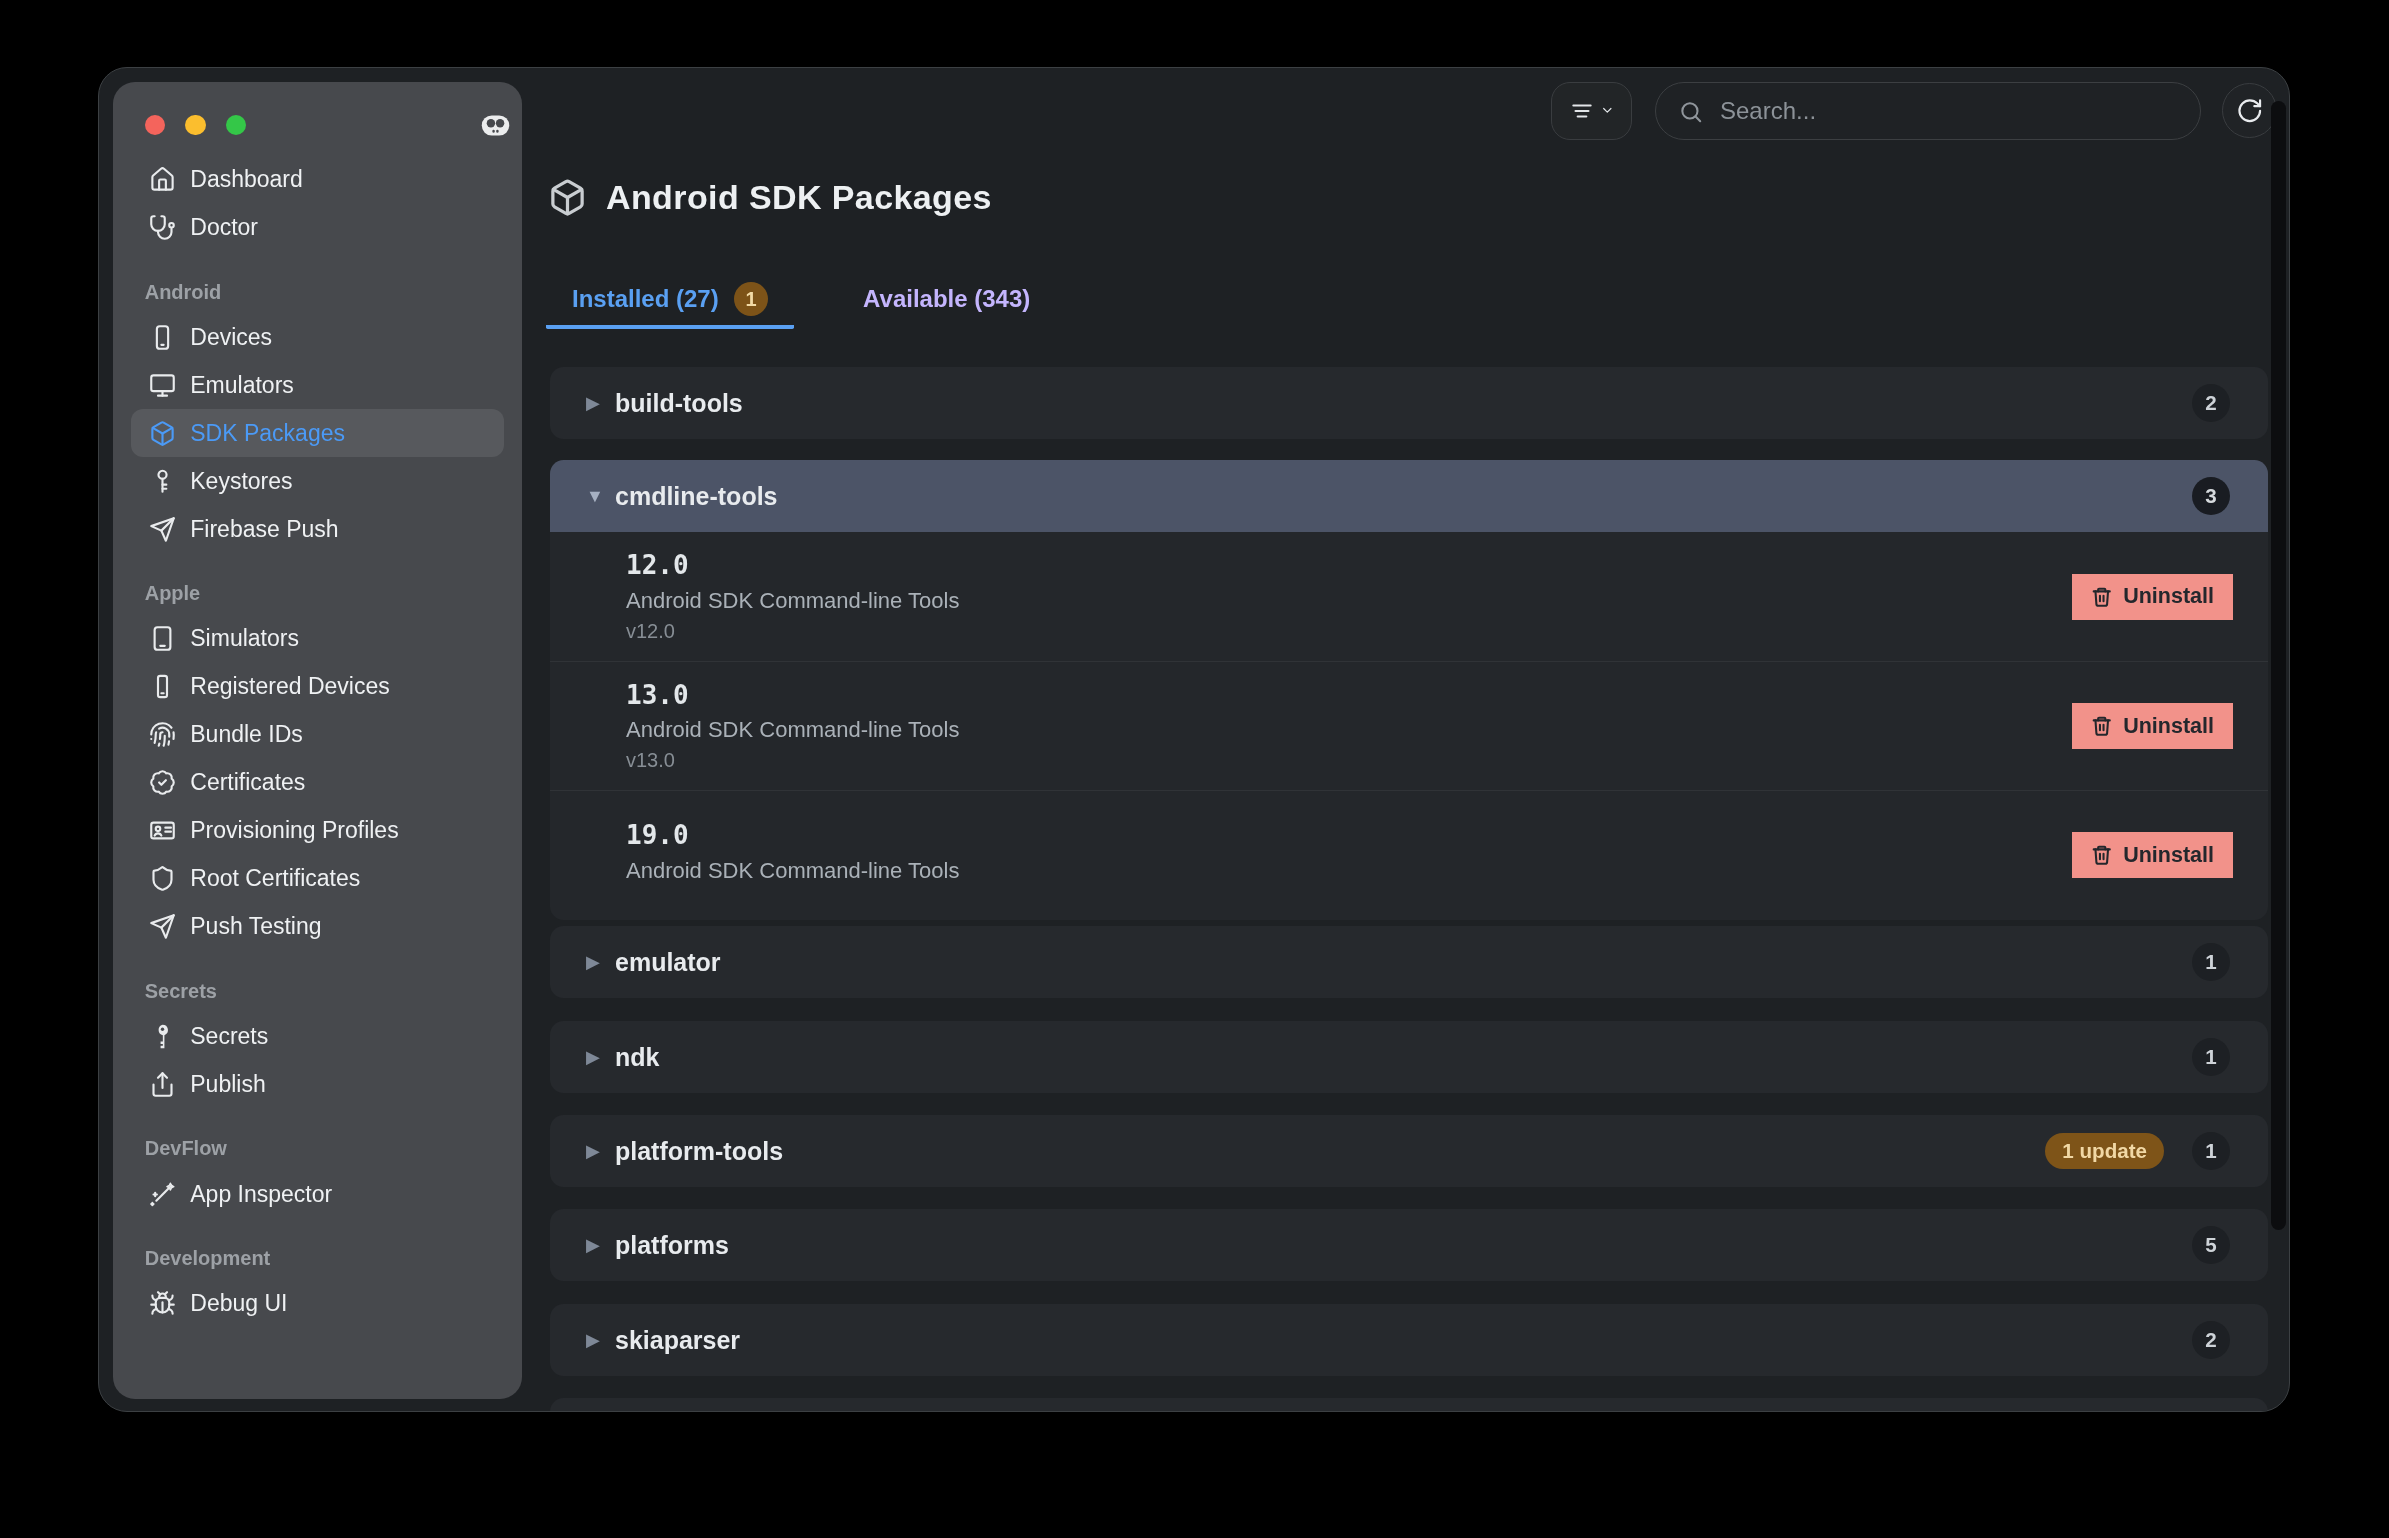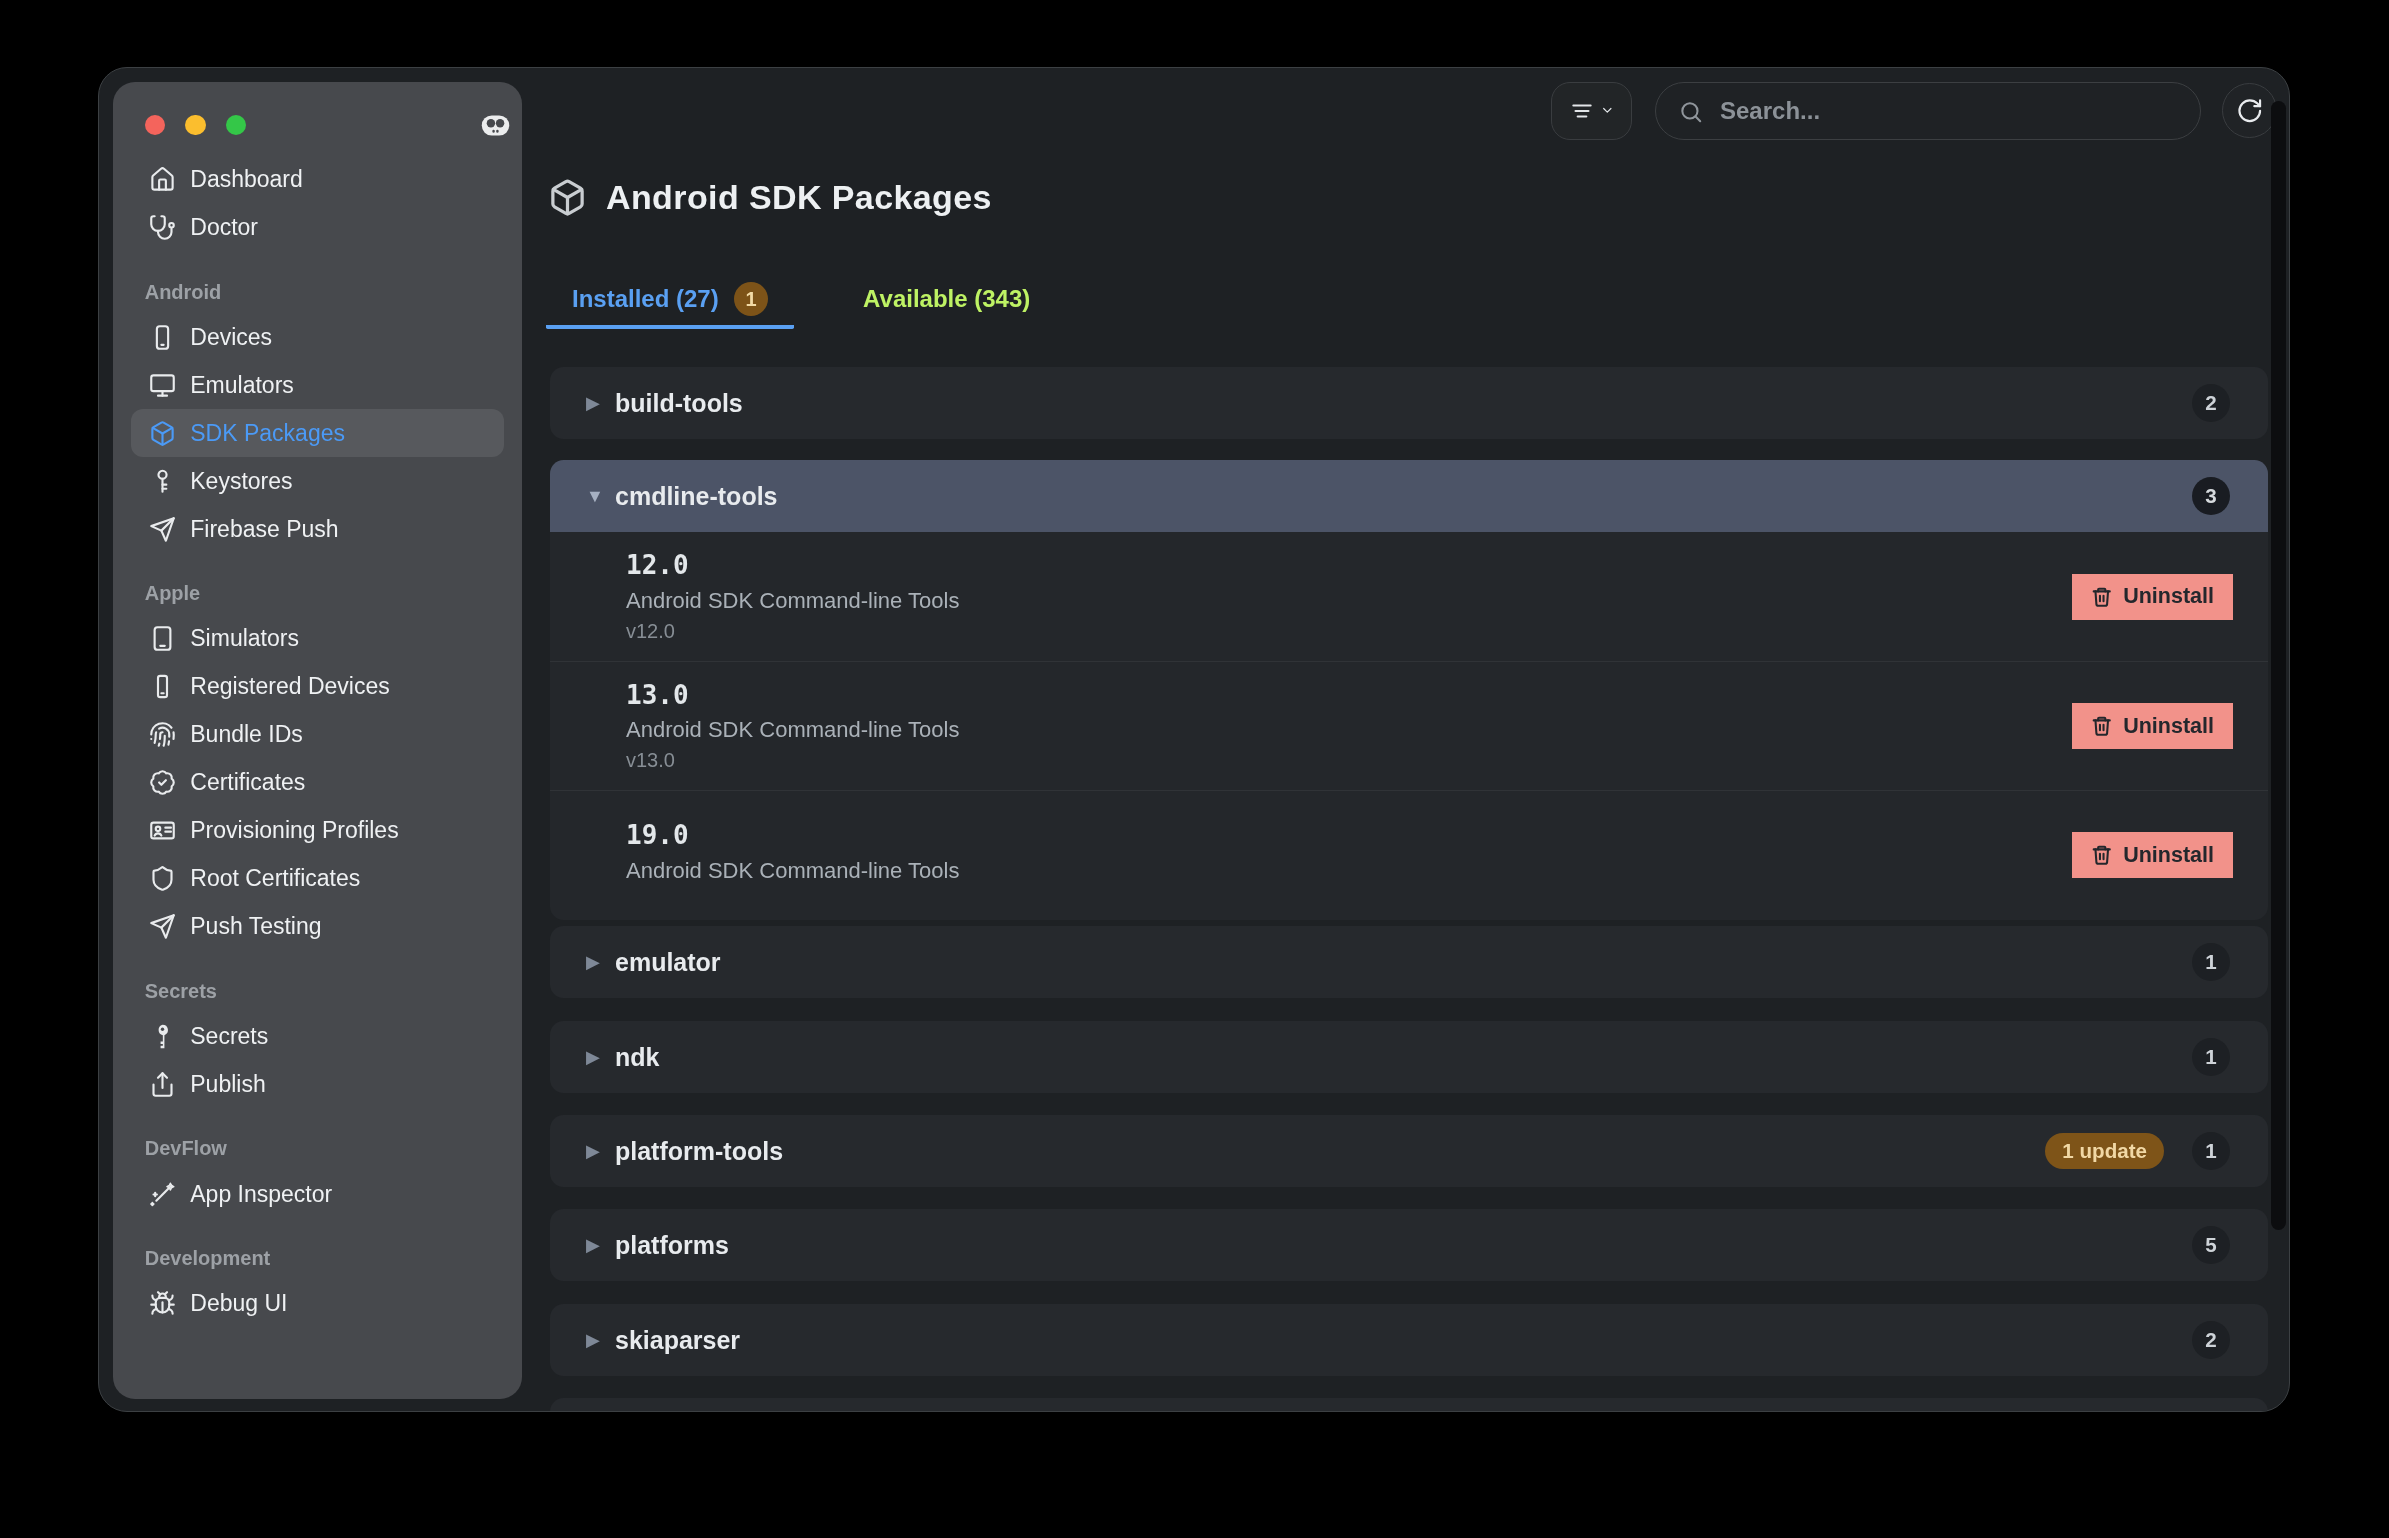--- a/index.html
+++ b/index.html
@@ -33,34 +33,34 @@
 
   
   .filter-btn { position:absolute; left:1452px; top:13.7px; width:81px; height:58px;
                 border-radius:19px; background:#222527; border:1.7px solid #3a3d40;
                 display:flex; align-items:center; justify-content:center; gap:5.1px; color:#e3e6e9; }
   .search { position:absolute; left:1556px; top:13.7px; width:546px; height:58px;
             border-radius:29px; background:#1f2225; border:1.7px solid #3c3f42; }
   .search svg { position:absolute; left:22px; top:16.3px; width:26px; height:26px; color:#8f959b; }
   .search input { position:absolute; inset:0; background:transparent; border:none; outline:none;
                   padding-left:64px; font-size:24px; color:#dfe3e6;
-                  font-family:"Liberation Sans",sans-serif; font-weight:700;}
+                  font-family:"Liberation Sans",sans-serif; font-weight:400;}
   .search input::placeholder { color:#8c9298; }
   .refresh-btn { position:absolute; left:2123px; top:15.4px; width:55px; height:55px;
                  border-radius:50%; background:#202326; border:1.7px solid #3a3d40;
                  display:flex; align-items:center; justify-content:center; color:#e8ebee; }
 
   
   .page-header { position:absolute; left:449px; top:110px; display:flex; align-items:center; gap:19px; }
   .page-header .icn { width:39px; height:39px; color:#c9cdd1; }
   .page-title { font-size:34px; font-weight:700; color:#edf0f2; letter-spacing:0.4px; }
 
   .tabs { position:absolute; left:447px; top:204px; display:flex; gap:43px; }
   .tab { display:flex; align-items:center; gap:15.4px; height:57px; padding:0 26px;
-         font-size:24px; font-weight:600; color:#bef264;
+         font-size:24px; font-weight:600; color:#c4b5fd;
          border-bottom:4.3px solid transparent; border-radius:1.7px; }
   .tab.active { color:#5aa0f2; border-bottom-color:#5aa0f2; }
   .tab-badge { min-width:34px; height:34px; border-radius:50%; background:#7d5318;
                color:#f3dba6; font-size:20px; font-weight:700; line-height:34px; text-align:center; }
 
   
   .card { position:absolute; left:451px; width:1718px; background:#26292d; border-radius:13.7px; }
   .group-row { height:72px; display:flex; align-items:center; padding-left:36px; }
   .tri { width:24px; font-size:18px; color:#7e8897; }
   .tri.open { color:#a6b0c2; }

